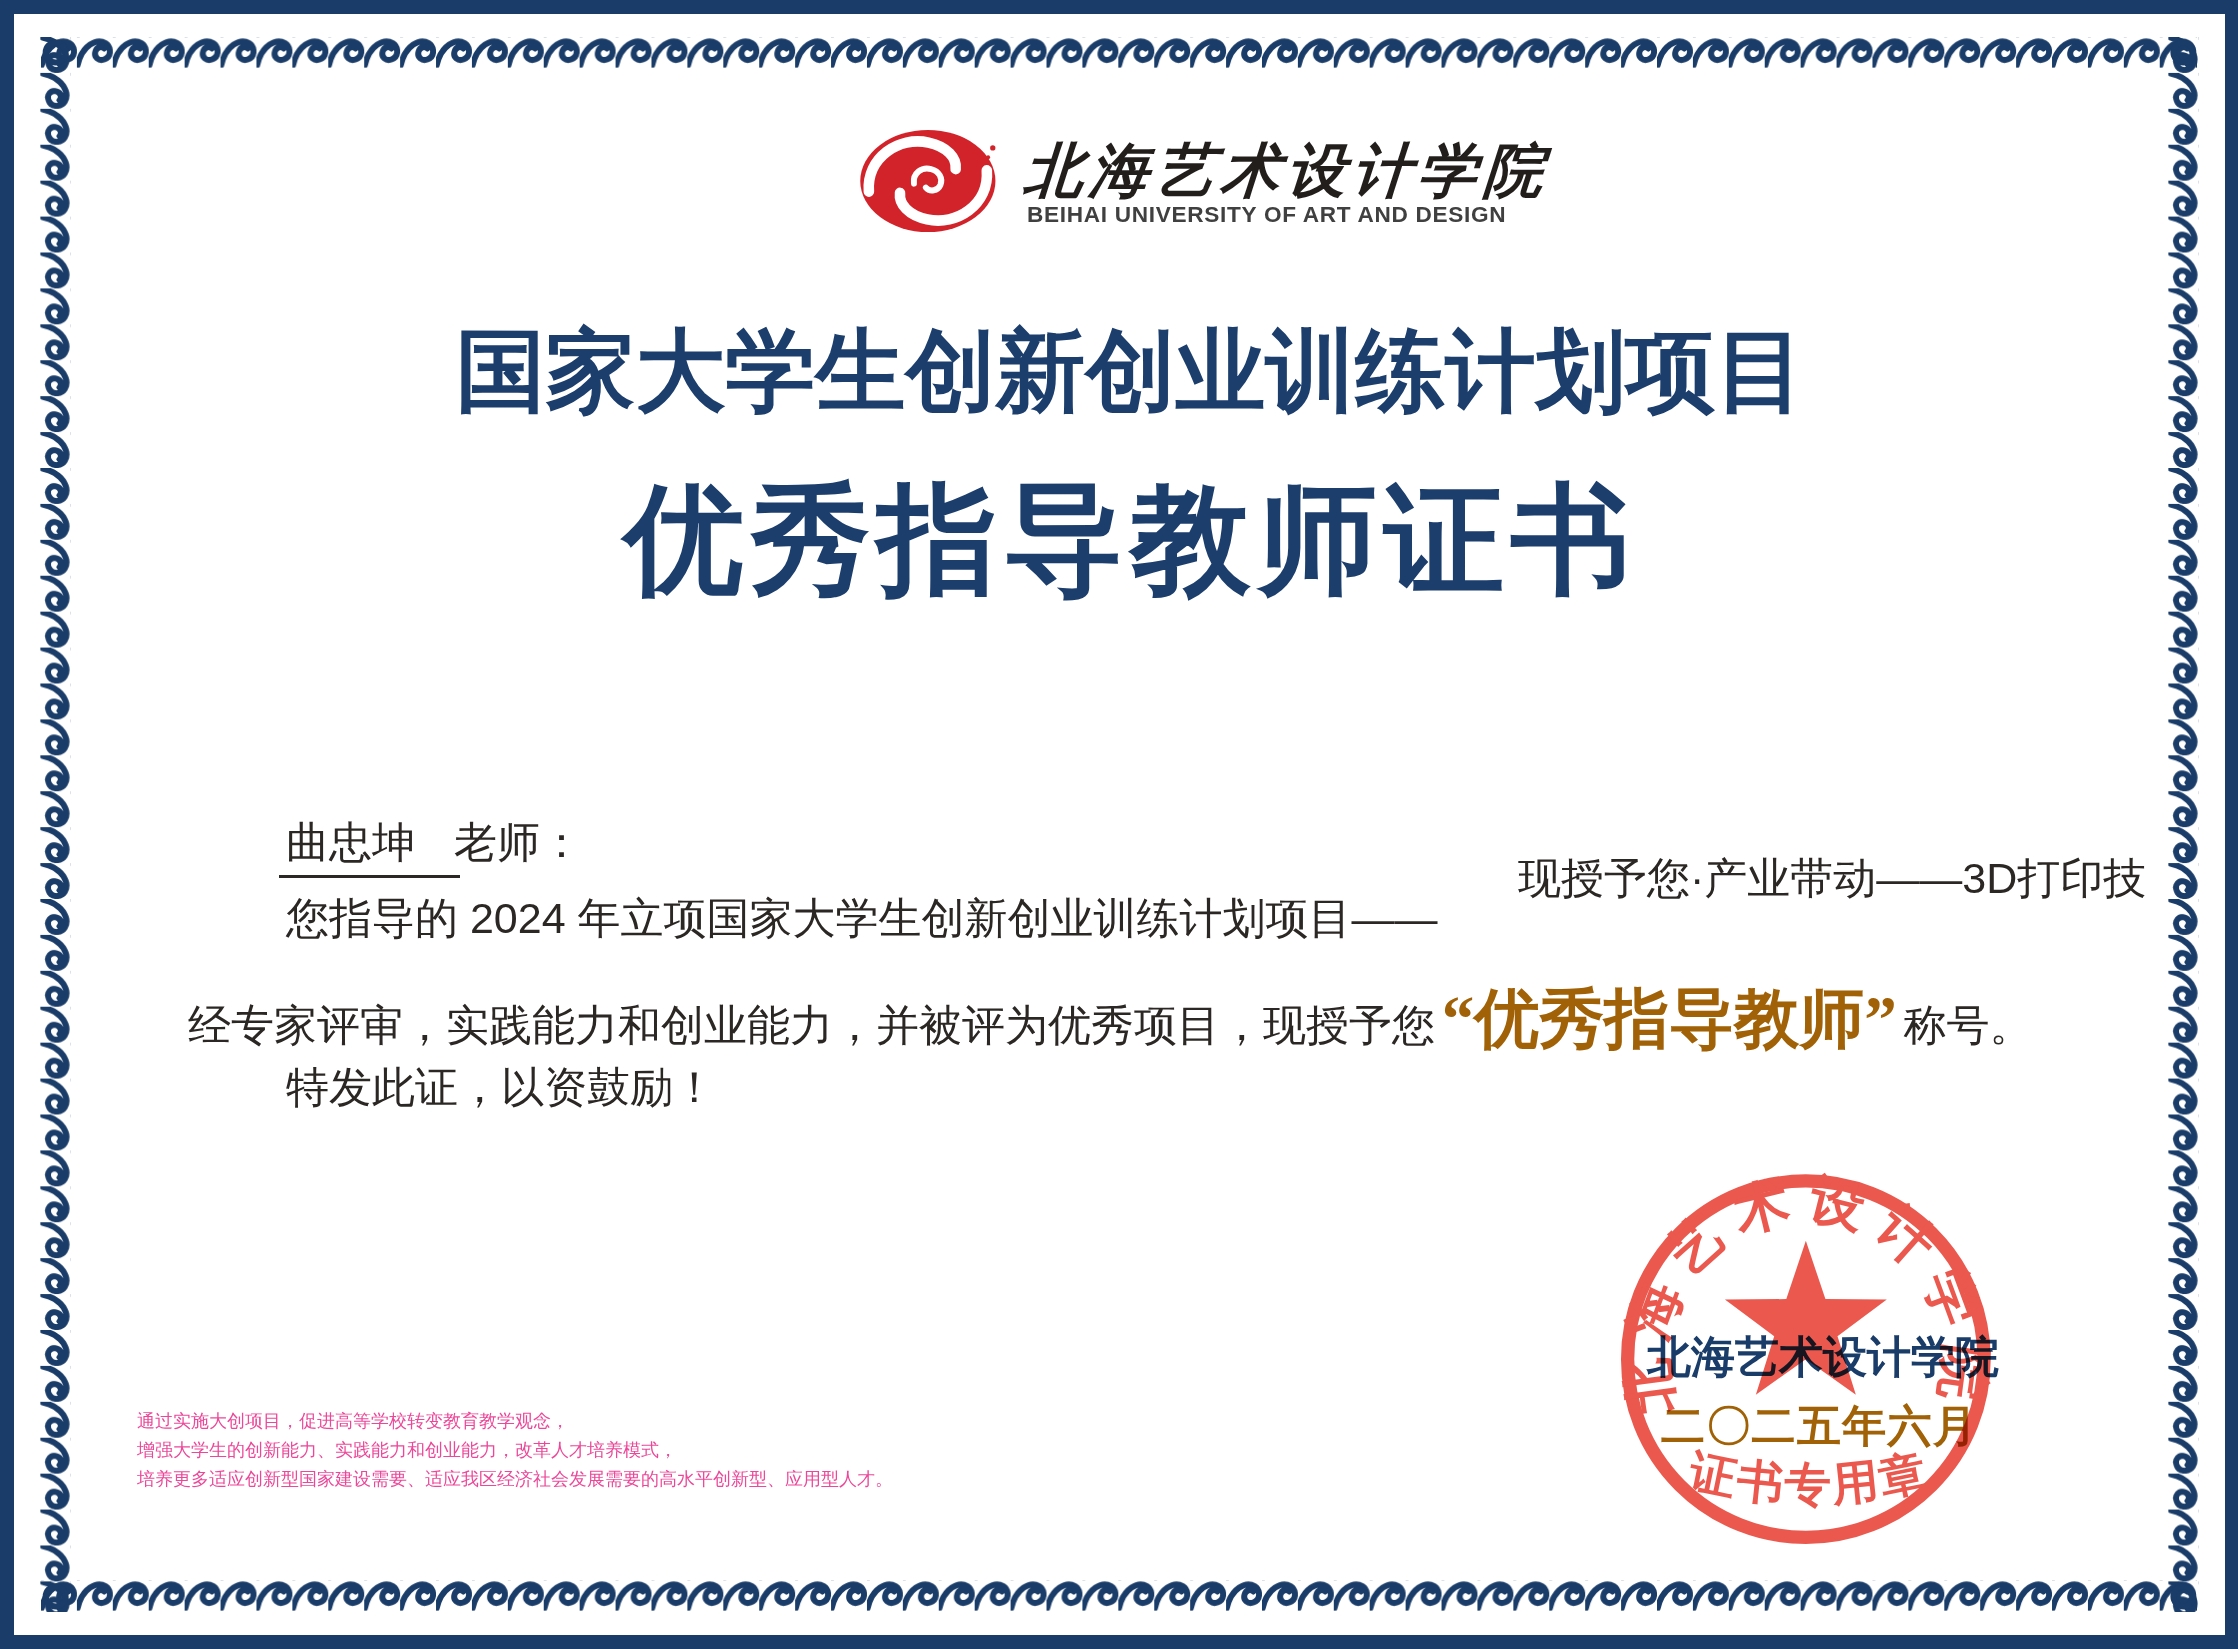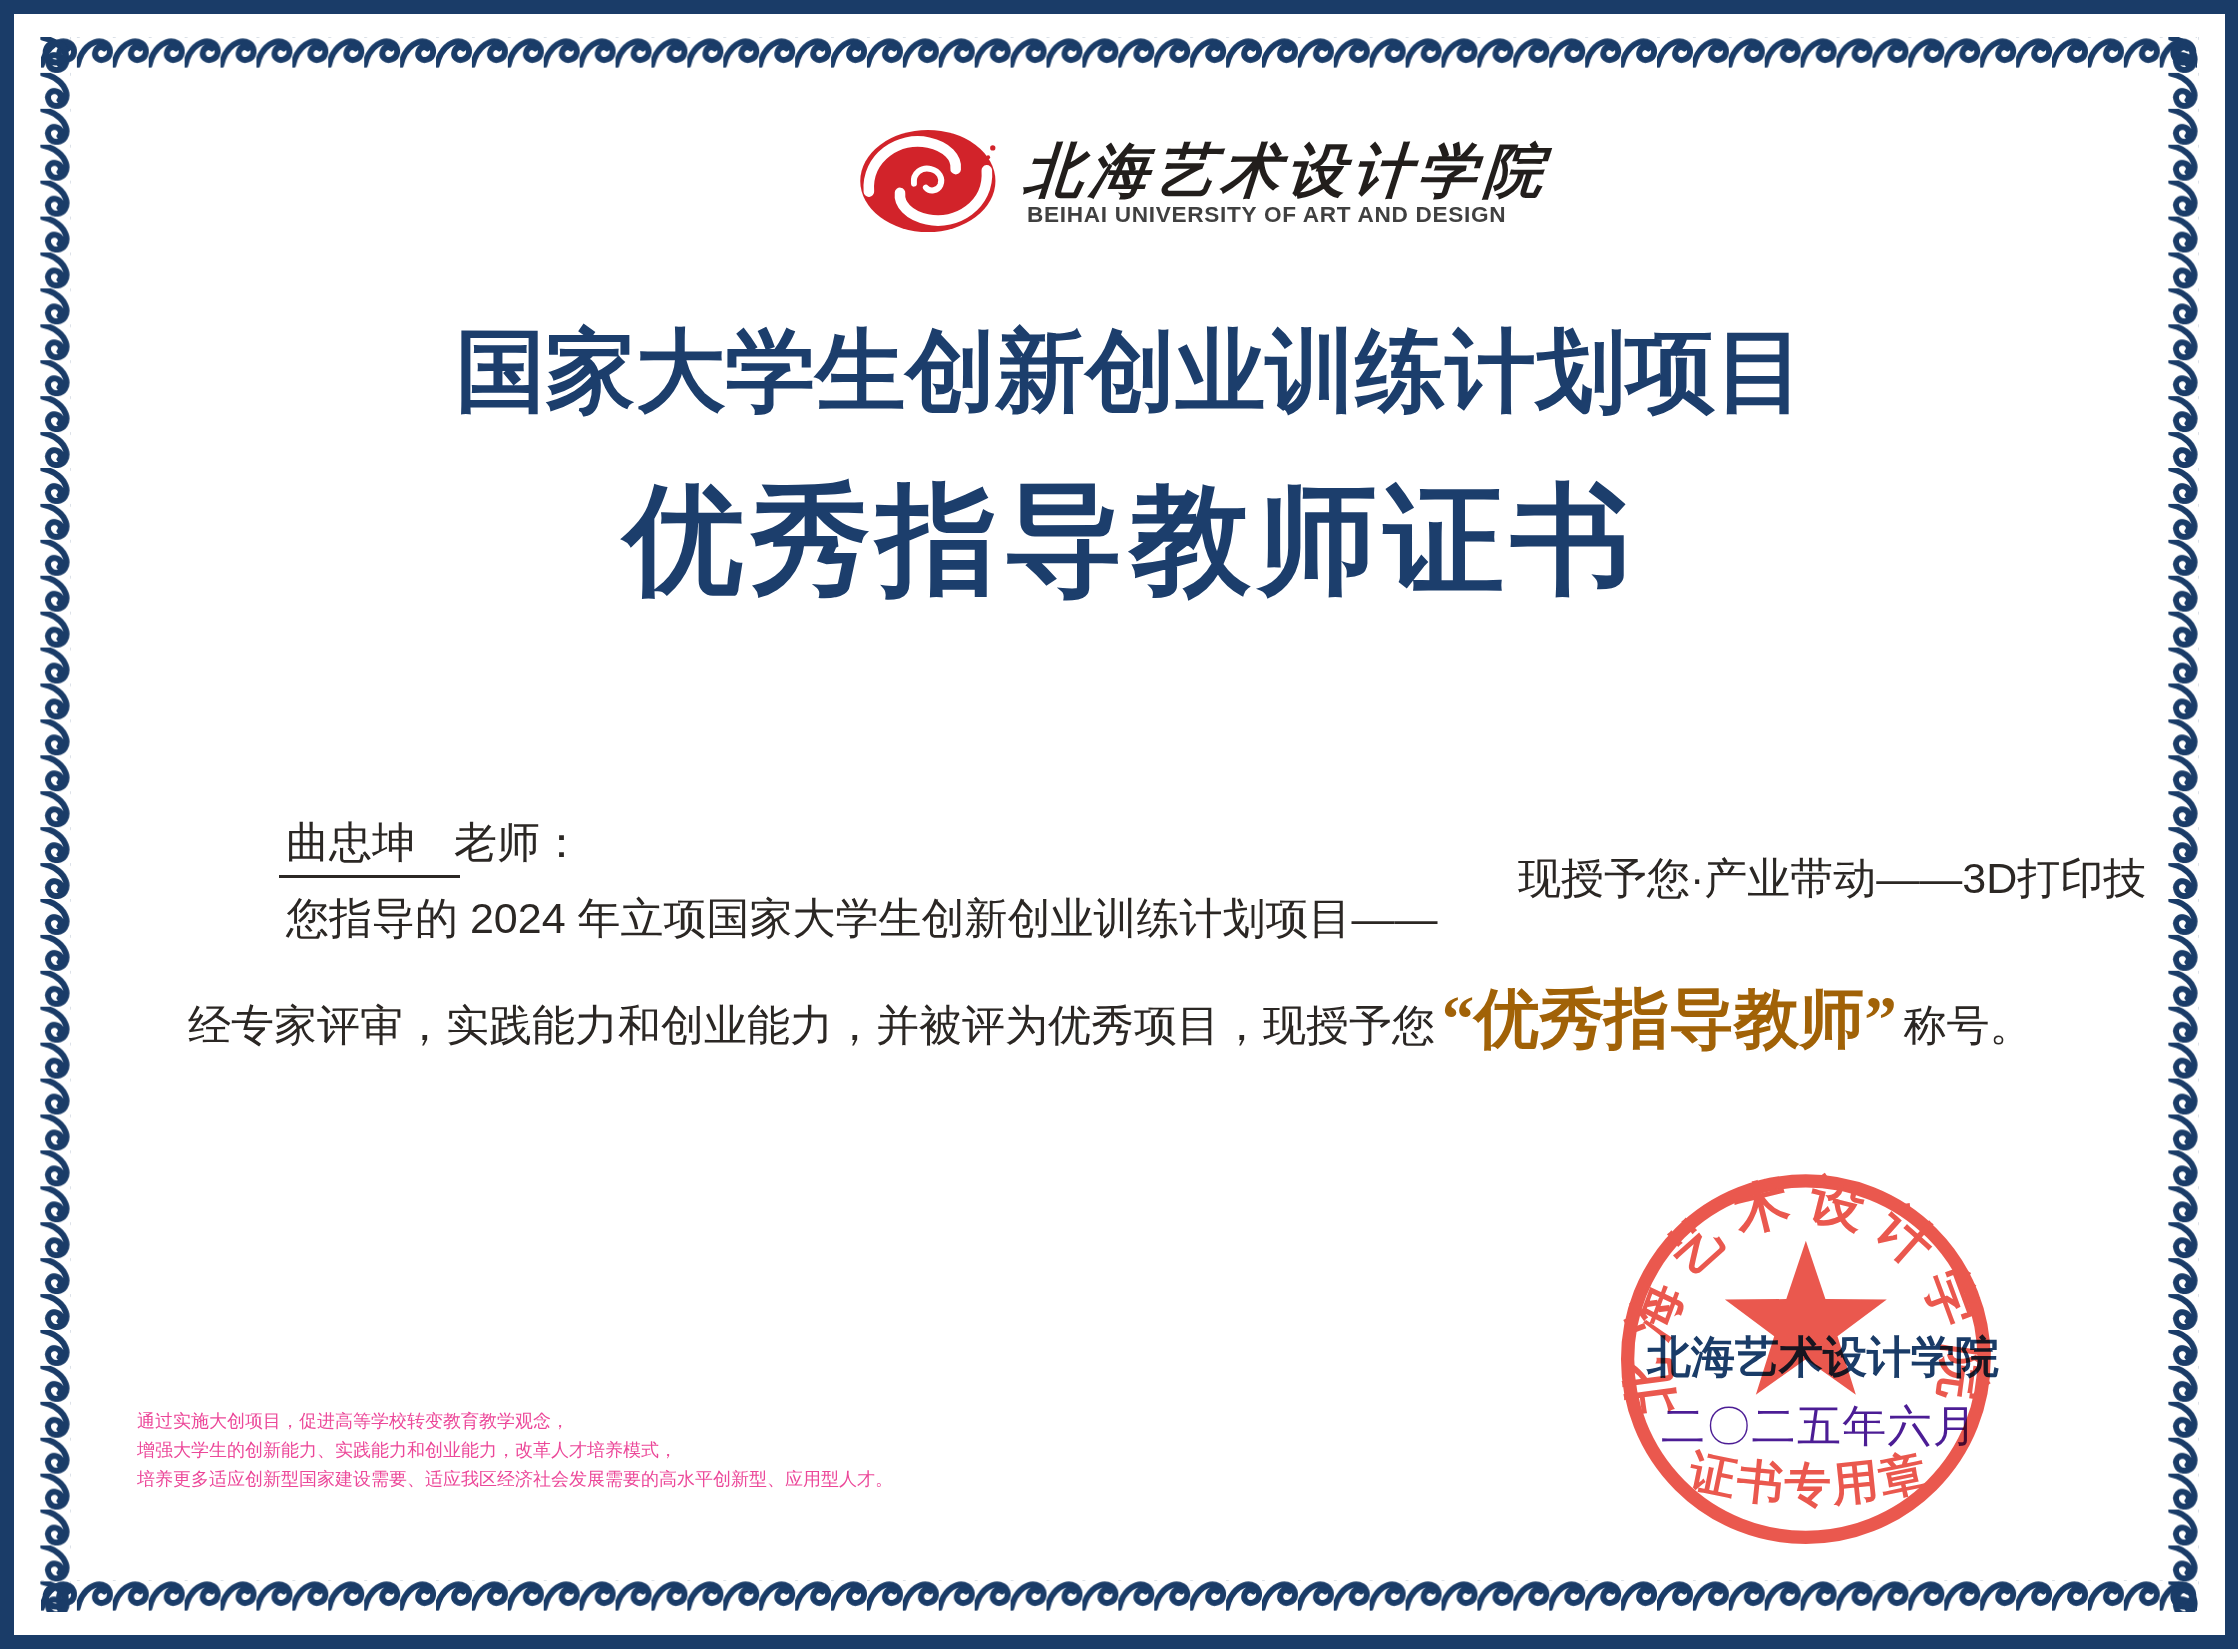--- a/index.html
+++ b/index.html
@@ -45,21 +45,21 @@
     font-size:65px;color:#a16207;margin:0 6.7px;position:relative;top:1.3px;
   }
   .line-closing{left:286px;top:1059px;}
   
   .footnote{
     left:137px;top:1407px;font-family:"Liberation Serif","DejaVu Serif",serif;
     font-size:18px;line-height:29px;color:#ec4899;white-space:nowrap;
   }
   
   .sig-inst{left:1647px;top:1328px;font-size:44px;color:#1a3c68;font-weight:bold;white-space:nowrap;}
-  .sig-date{left:1661px;top:1397px;font-size:44px;letter-spacing:1.3px;color:#4c1d95;font-weight:normal;white-space:nowrap;}
+  .sig-date{left:1661px;top:1397px;font-size:44px;letter-spacing:1.3px;color:#a16207;font-weight:bold;white-space:nowrap;}
   .seal{left:1613px;top:1161px;mix-blend-mode:multiply;opacity:.92;}
   .seal text{font-family:"Liberation Serif","DejaVu Serif",serif;font-weight:bold;}
 </style>
 </head>
 <body>
 
 <div class="cert">
 
   <div class="abs outer-band"></div>
 
@@ -127,20 +127,21 @@
   </div>
   <div class="abs name-underline"></div>
 
   <div class="abs bodytext line-intro">您指导的 2024 年立项国家大学生创新创业训练计划项目——</div>
   <div class="abs bodytext proj1">现授予您·产业带动——3D打印技</div>
 
   <div class="abs bodytext line-award">
     <span>经专家评审，实践能力和创业能力，并被评为优秀项目，现授予您</span><span class="award-red">“优秀指导教师”</span><span>称号。</span>
   </div>
 
+  <div class="abs bodytext line-closing">特发此证，以资鼓励！</div>
 
   <div class="abs footnote">
     <div>通过实施大创项目，促进高等学校转变教育教学观念，</div>
     <div>增强大学生的创新能力、实践能力和创业能力，改革人才培养模式，</div>
     <div>培养更多适应创新型国家建设需要、适应我区经济社会发展需要的高水平创新型、应用型人才。</div>
   </div>
 
   <div class="abs sig-inst">北海艺术设计学院</div>
   <div class="abs sig-date">二〇二五年六月</div>
 

